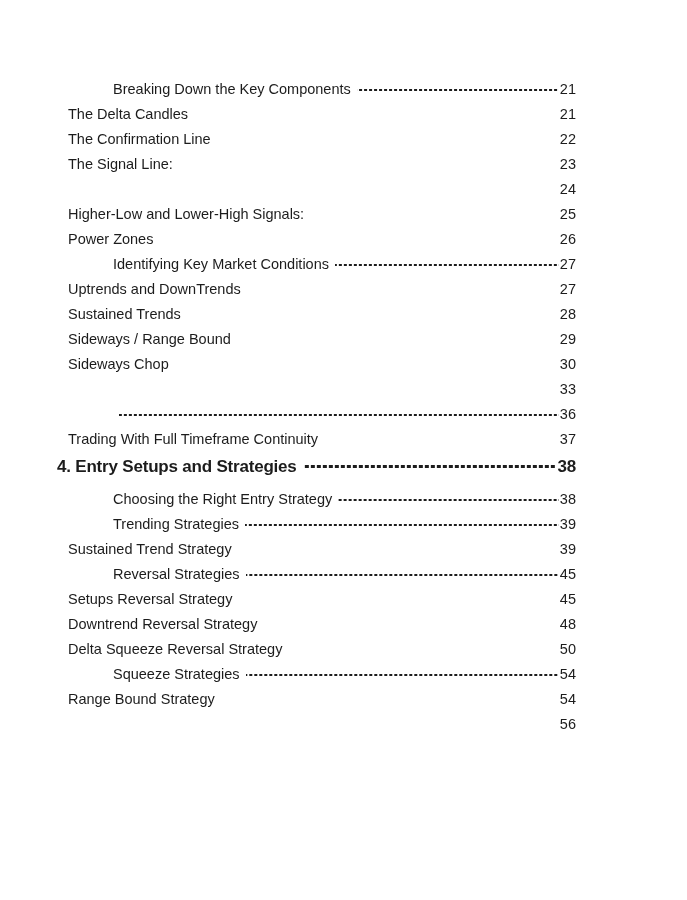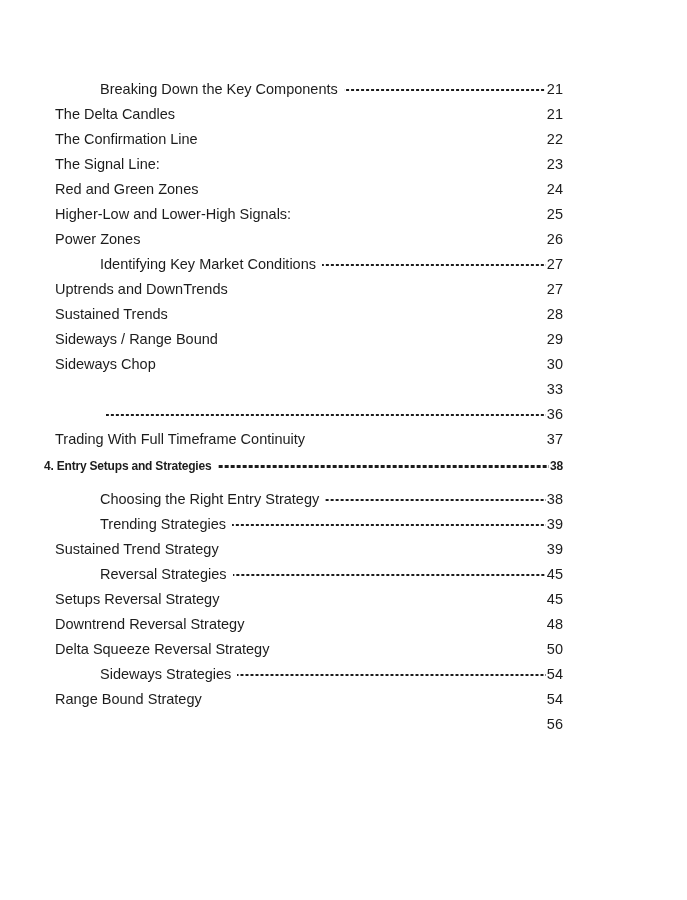--- a/index.html
+++ b/index.html
@@ -13,31 +13,32 @@
     font-family: "Liberation Sans", sans-serif;
     color: #1c1c1c;
     overflow: hidden;
   }
   .page {
     box-sizing: border-box;
     width: 615px;
     height: 900px;
     padding: 77px 52px 0 0;
     background: #ffffff;
+    margin-left: 13px;
   }
   .row {
     display: flex;
     align-items: center;
     height: 25px;
     font-size: 14.5px;
     line-height: 25px;
   }
   .row.lvl0 {
     padding-left: 44px;
-    font-size: 12px;
+    font-size: 17px;
     font-weight: 800;
     letter-spacing: -0.2px;
     margin-top: 2px;
     margin-bottom: 8px;
   }
   .row.lvl1 { padding-left: 100px; }
   .row.lvl2 { padding-left: 55px; }
   .label {
     white-space: nowrap;
   }
@@ -82,21 +83,20 @@
         <span class="label">The Confirmation Line</span>
         <span class="leader blank"></span>
         <span class="pagenum">22</span>
       </div>
       <div class="row lvl2">
         <span class="label">The Signal Line:</span>
         <span class="leader blank"></span>
         <span class="pagenum">23</span>
       </div>
       <div class="row lvl2">
-        <span class="label">Red and Green Zones</span>
         <span class="leader blank"></span>
         <span class="pagenum">24</span>
       </div>
       <div class="row lvl2">
         <span class="label">Higher-Low and Lower-High Signals:</span>
         <span class="leader blank"></span>
         <span class="pagenum">25</span>
       </div>
       <div class="row lvl2">
         <span class="label">Power Zones</span>
@@ -175,21 +175,21 @@
         <span class="label">Downtrend Reversal Strategy</span>
         <span class="leader blank"></span>
         <span class="pagenum">48</span>
       </div>
       <div class="row lvl2">
         <span class="label">Delta Squeeze Reversal Strategy</span>
         <span class="leader blank"></span>
         <span class="pagenum">50</span>
       </div>
       <div class="row lvl1">
-        <span class="label">Sideways Strategies</span>
+        <span class="label">Squeeze Strategies</span>
         <span class="leader"></span>
         <span class="pagenum">54</span>
       </div>
       <div class="row lvl2">
         <span class="label">Range Bound Strategy</span>
         <span class="leader blank"></span>
         <span class="pagenum">54</span>
       </div>
       <div class="row lvl2">
         <span class="leader blank"></span>

